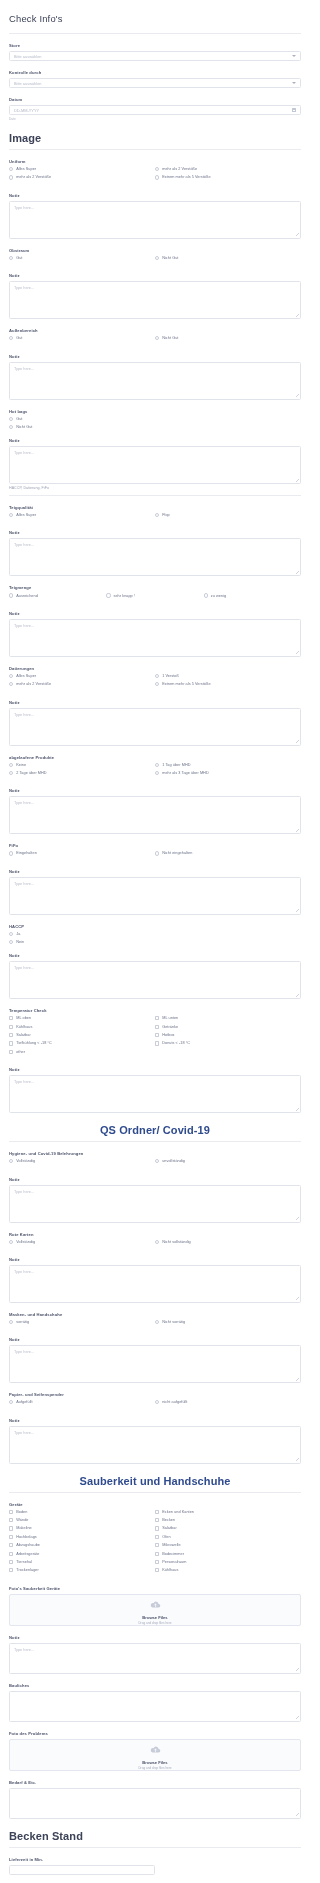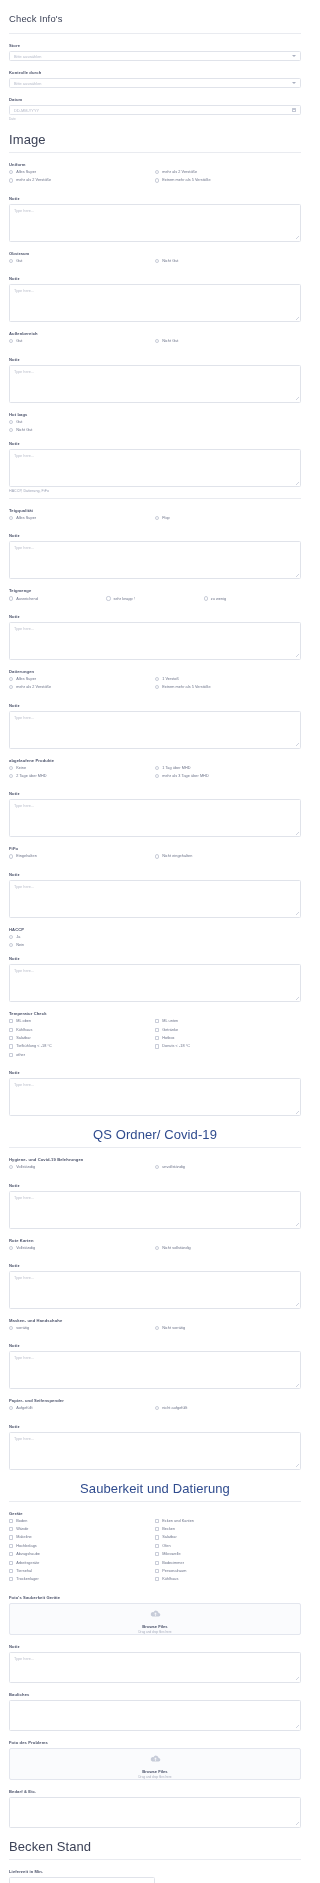--- a/index.html
+++ b/index.html
@@ -8,22 +8,22 @@
     background: #ffffff;
     font-family: "Liberation Sans", sans-serif;
     color: #3d4465;
     -webkit-font-smoothing: antialiased;
   }
   .page { width: 310px; padding: 0 0 14px 0; background:#fff; }
 
   
   .sect { padding: 0 9px; }
   .sect-title {
-    font-size: 13px;
-    font-weight: 400;
+    font-size: 11px;
+    font-weight: 700;
     color: #3c4257;
     letter-spacing: .1px;
     padding-top: 11px;
   }
   .sect-title.brand { color:#2f4b8e;text-align:center; }
   .sect-sub {
     font-size: 3.6px;
     color: #9aa1b5;
     margin-top: 2px;
     letter-spacing: .05px;
@@ -497,21 +497,21 @@
           </div>
         </div>
       </div>
       <div class="field">
         <span class="label">Notiz</span>
         <div class="textarea"><span>Type here...</span></div>
       </div>
     </div>
 
   <div class="sect">
-    <div class="sect-title brand">Sauberkeit und Datierung</div>
+    <div class="sect-title brand">Sauberkeit und Handschuhe</div>
     <div class="sect-rule"></div>
   </div>
 
   <div class="field">
     <span class="label">Geräte</span>
     <div class="opts col2" id="geraete-opts">
         <div class="opt">
           <span class="cbox"></span>
           <span>Boden</span>
         </div>

